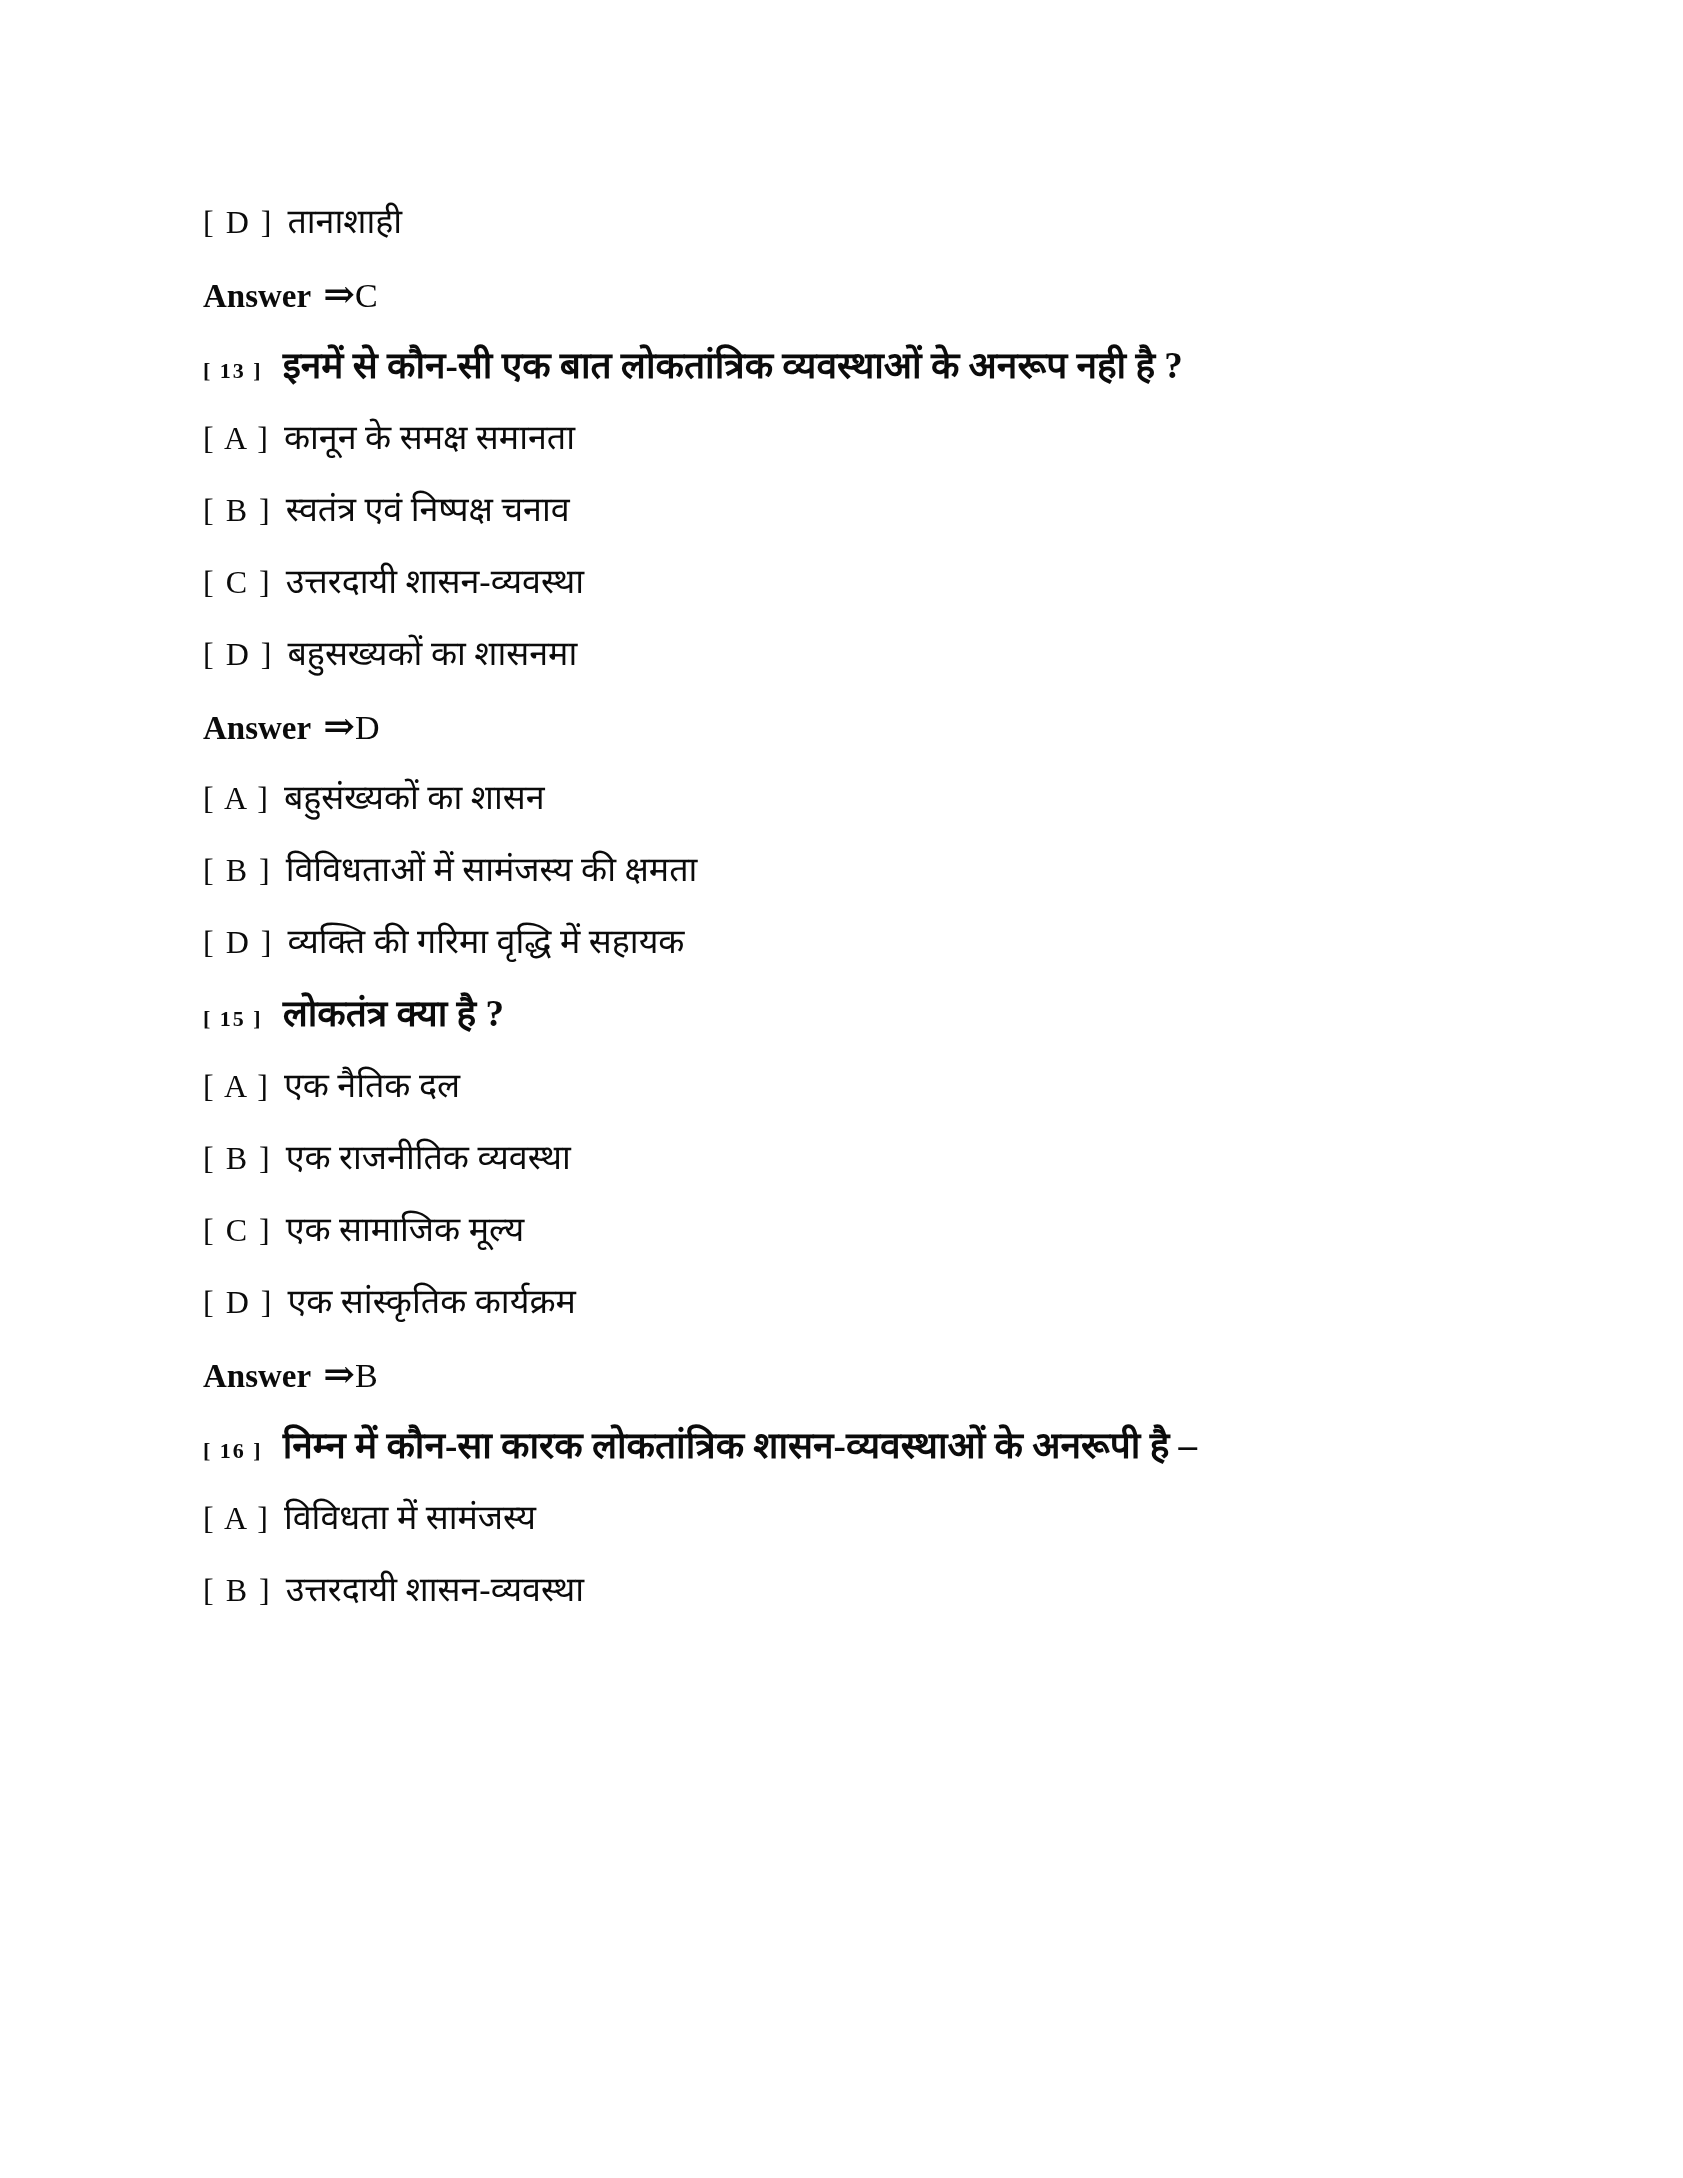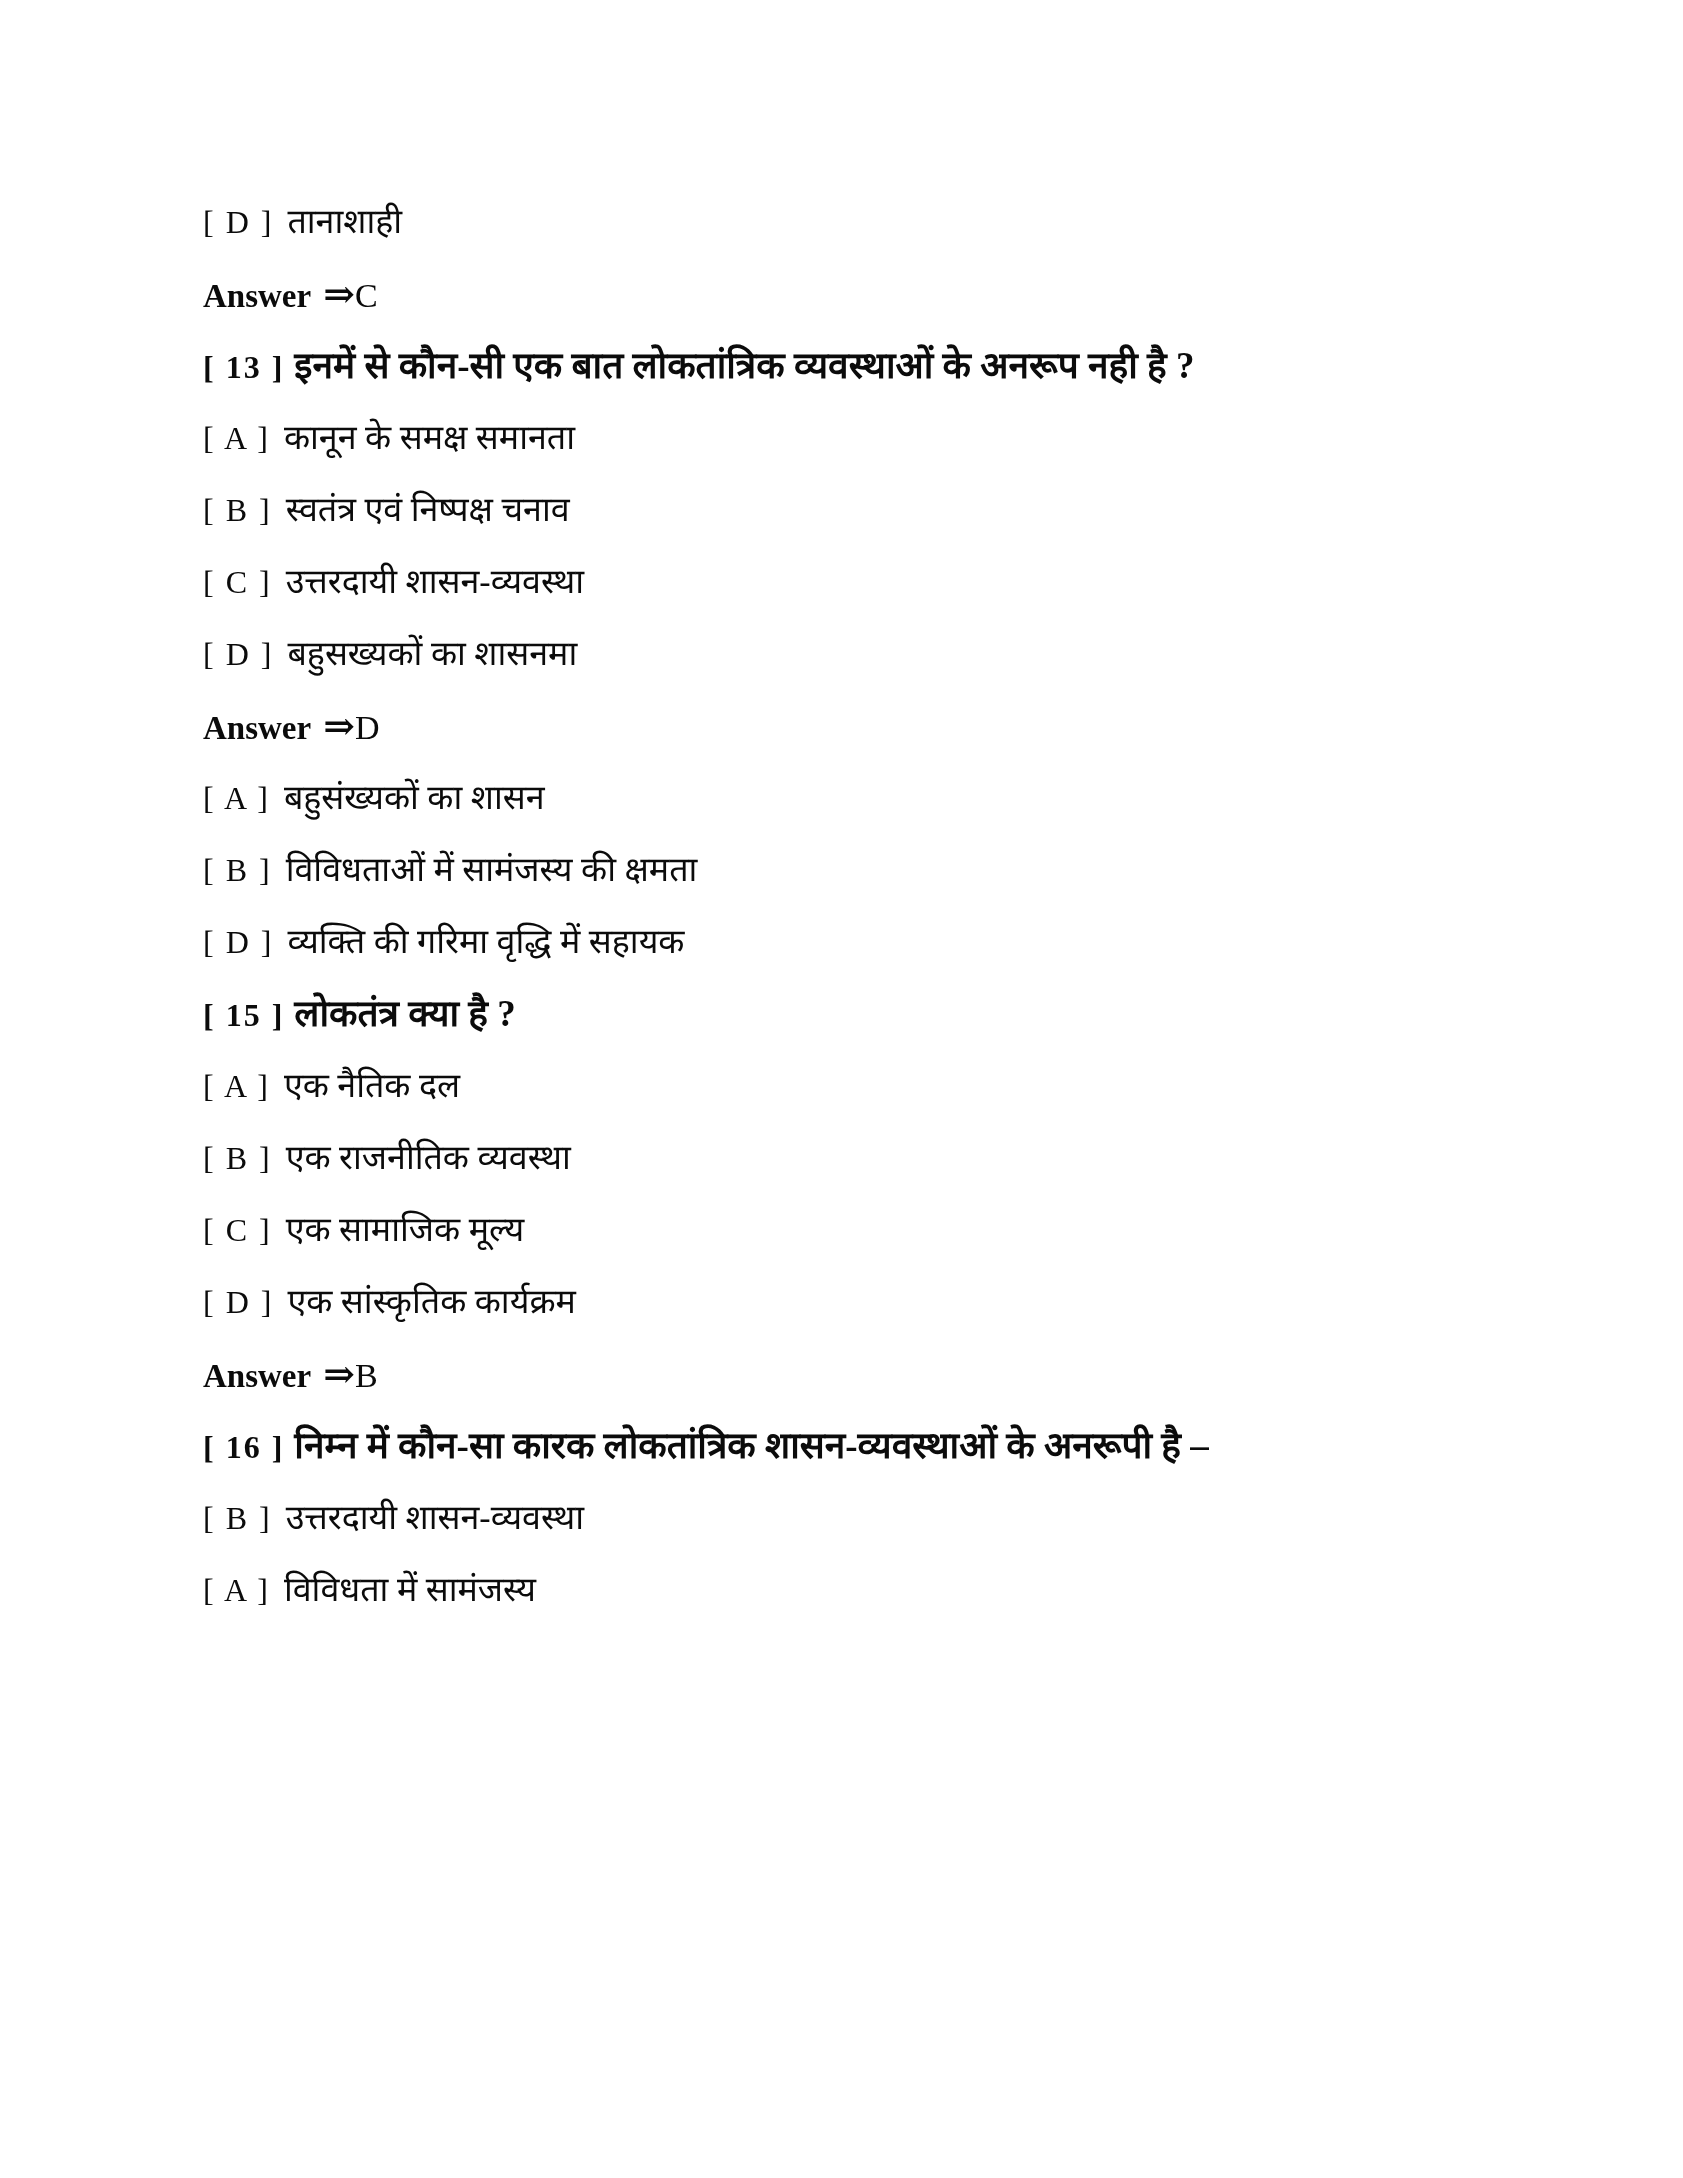--- a/index.html
+++ b/index.html
@@ -35,22 +35,22 @@
     letter-spacing: 2px;
   }
   .option-text {
     font-size: 34px;
   }
   .question-line {
     font-weight: bold;
     font-size: 37px;
   }
   .question-tag {
-    font-size: 32px;
-    margin-right: 10px;
+    font-size: 22px;
+    margin-right: 20px;
     letter-spacing: 2px;
   }
   .answer-line {
     font-size: 33px;
   }
   .answer-word {
     font-weight: bold;
     font-size: 33px;
   }
   .answer-arrow {
@@ -119,20 +119,20 @@
     <span class="option-tag">[ D ]</span><span class="option-text">एक सांस्कृतिक कार्यक्रम</span>
   </div>
   <div class="line answer-line">
     <span class="answer-word">Answer</span><span class="answer-arrow">⇒</span><span class="answer-letter">B</span>
   </div>
 
   <div class="line question-line">
     <span class="question-tag">[ 16 ]</span><span>निम्न में कौन-सा कारक लोकतांत्रिक शासन-व्यवस्थाओं के अनरूपी है –</span>
   </div>
   <div class="line option-line">
-    <span class="option-tag">[ B ]</span><span class="option-text">उत्तरदायी शासन-व्यवस्था</span>
+    <span class="option-tag">[ A ]</span><span class="option-text">विविधता में सामंजस्य</span>
   </div>
   <div class="line option-line">
-    <span class="option-tag">[ A ]</span><span class="option-text">विविधता में सामंजस्य</span>
+    <span class="option-tag">[ B ]</span><span class="option-text">उत्तरदायी शासन-व्यवस्था</span>
   </div>
 
 </div>
 
 
 </body></html>

